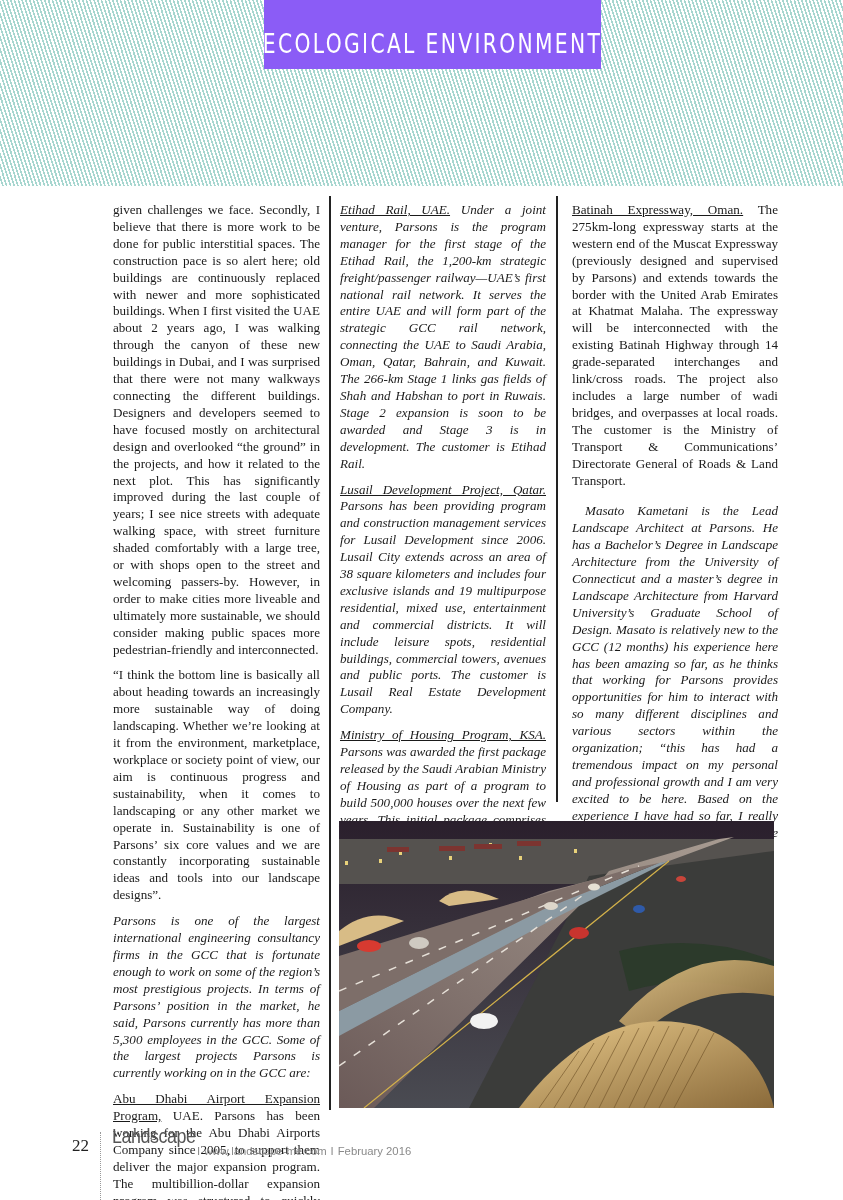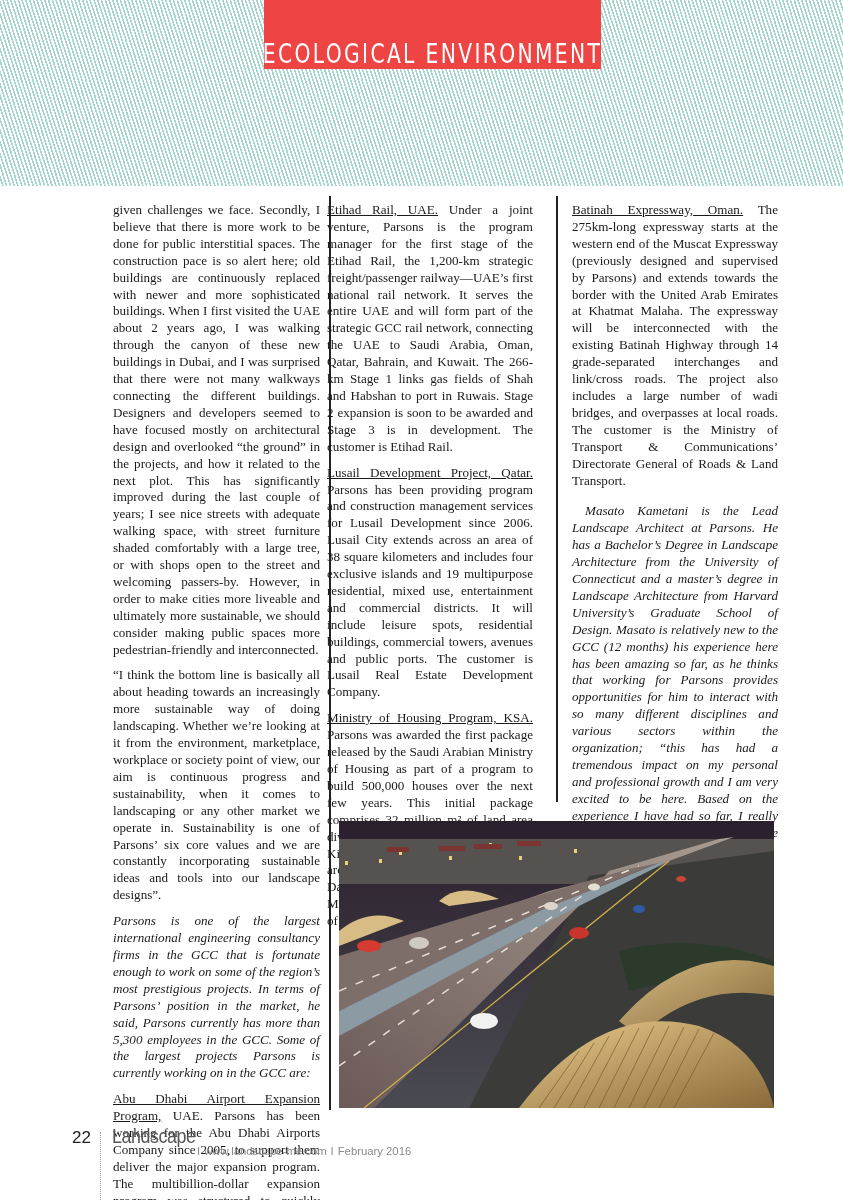--- a/index.html
+++ b/index.html
@@ -5,50 +5,50 @@
     * { box-sizing: border-box; margin: 0; padding: 0; }
     html, body { width: 843px; height: 1200px; background: #ffffff; overflow: hidden; }
     body { position: relative; font-family: "Liberation Serif", "DejaVu Serif", serif; color: #1a1a1a; }
 
     .stripe-band {
       position: absolute; left: 0; top: 0; width: 843px; height: 186px;
       background: repeating-linear-gradient(72deg, #ffffff 0px, #ffffff 2px, #a6d6cf 2px, #a6d6cf 3.6px);
     }
     .title-box {
       position: absolute; left: 264px; top: 0; width: 337px; height: 69px;
-      background: #ef4444; display: flex; align-items: flex-end; justify-content: center;
-      padding-bottom: 0;
+      background: #8b5cf6; display: flex; align-items: flex-end; justify-content: center;
+      padding-bottom: 10px;
     }
     .title-text {
       font-family: "DejaVu Sans", sans-serif; color: #fff; font-size: 26px;
       letter-spacing: 3px; transform: scaleX(0.78); white-space: nowrap; font-weight: normal;
     }
 
     .col {
       position: absolute; top: 202px; font-size: 13.1px; line-height: 16.9px;
       text-align: justify; hyphens: none;
     }
     .col p { margin-bottom: 9px; }
     .col p.italic { font-style: italic; }
     .col .u { text-decoration: underline; }
     .col1 { left: 113px; width: 207px; }
-    .col2 { left: 327px; width: 206px; }
+    .col2 { left: 340px; width: 206px; font-style: italic; }
     .col3 { left: 572px; width: 206px; }
 
     .divider { position: absolute; width: 1.5px; background: #222; }
     .div1 { left: 329px; top: 196px; height: 914px; }
     .div2 { left: 556px; top: 196px; height: 606px; }
 
     .photo {
       position: absolute; left: 339px; top: 821px; width: 435px; height: 287px;
       overflow: hidden; background: #2b2a33;
     }
 
     .footer { position: absolute; top: 1128px; left: 0; width: 843px; height: 30px; }
-    .page-num { position: absolute; left: 72px; top: 0; font-family: Liberation Sans, sans-serif; font-size: 17px; color: #222; }
+    .page-num { position: absolute; left: 72px; top: 8px; font-family: Liberation Serif, serif; font-size: 17px; color: #222; }
     .dotline { position: absolute; left: 100px; top: 1132px; height: 68px; border-left: 1px dotted #999; }
     .mag-name { position: absolute; left: 112px; top: -4px; font-family: "Liberation Sans", sans-serif; font-size: 21px; color: #555; transform: scaleX(0.85); transform-origin: left; letter-spacing: -0.5px; }
     .mag-meta { position: absolute; left: 193px; top: 17px; font-family: "Liberation Sans", sans-serif; font-size: 11.3px; color: #8a8a8a; white-space: nowrap; }
     .mag-meta .sep { margin: 0 4px; }
   </style>
 </head>
 <body>
 
 <div class="stripe-band"></div>
 <div class="title-box">

